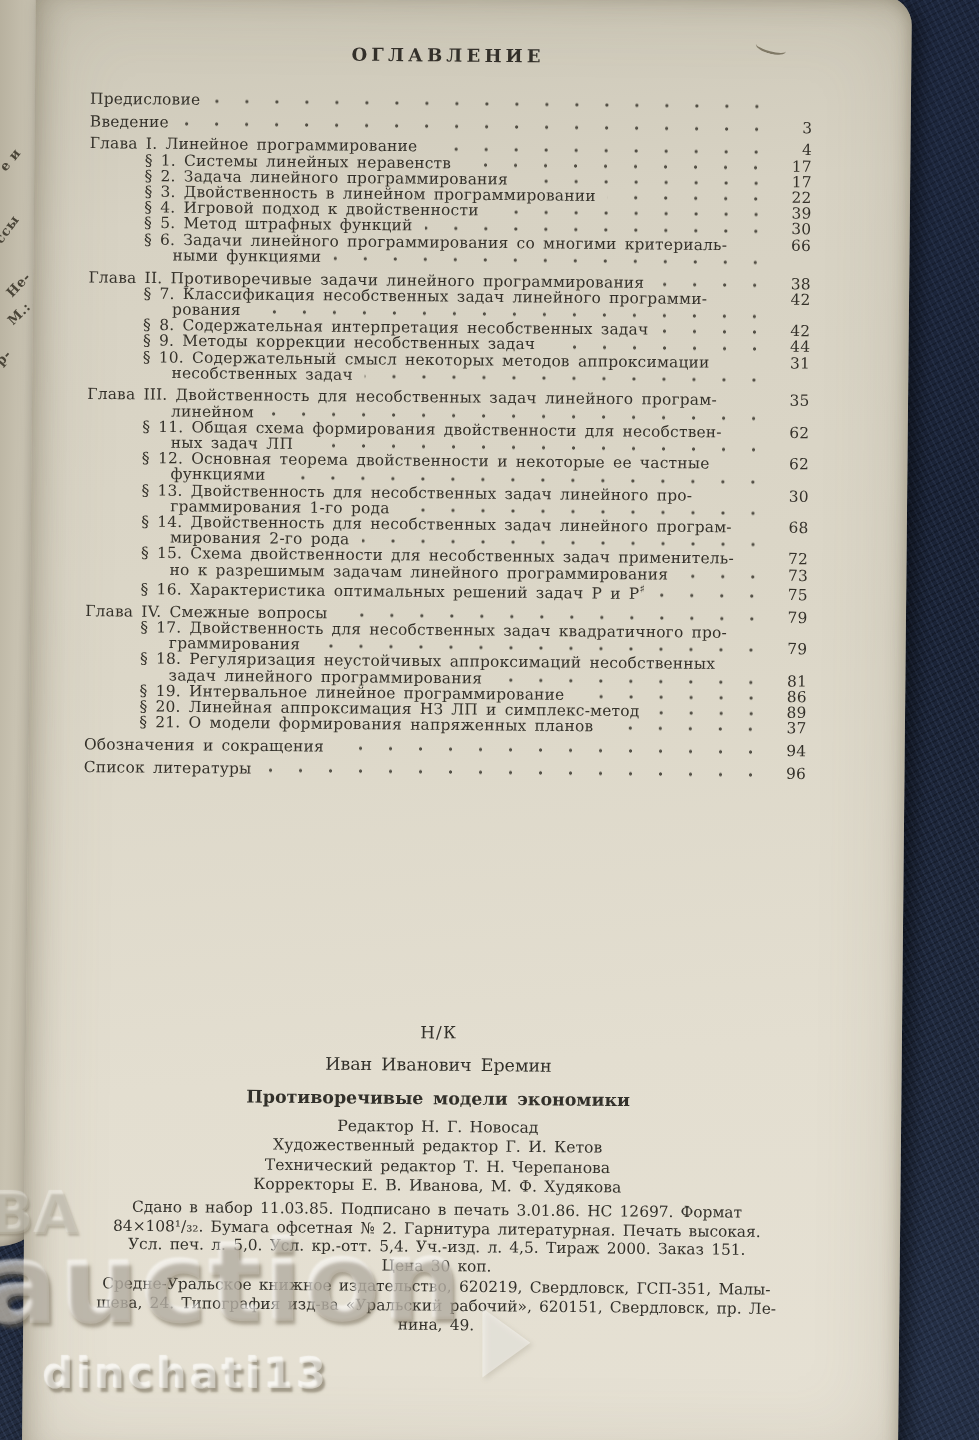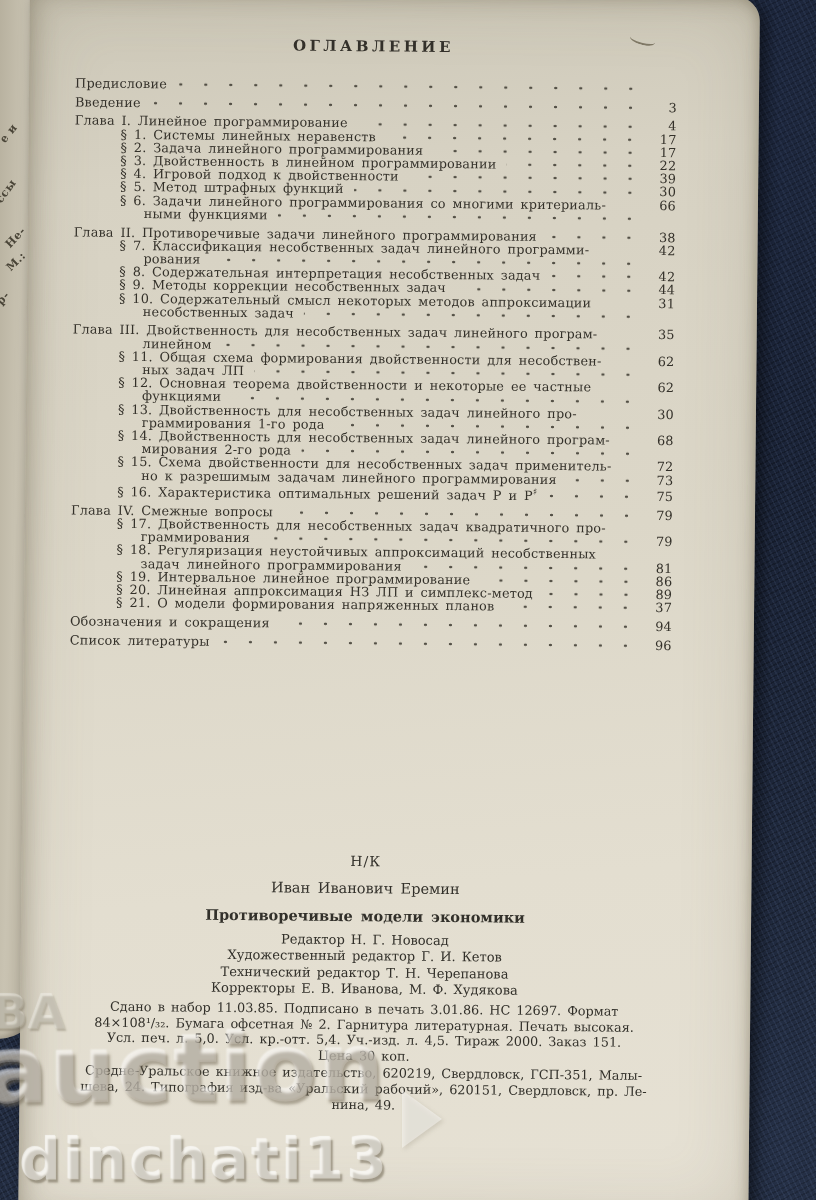--- a/index.html
+++ b/index.html
@@ -93,21 +93,21 @@
     color:rgba(238,235,228,.20);
     text-shadow:2px 3px 3px rgba(110,100,80,.5), -1px -2px 2px rgba(255,255,255,.55);
   }
   .wm-arrow{
     position:absolute;left:402px;top:1090px;width:0;height:0;
     border-left:40px solid rgba(255,255,255,.42);
     border-top:29px solid transparent;border-bottom:29px solid transparent;
     filter:drop-shadow(2px 2px 2px rgba(100,92,72,.4));
   }
   .wm-user{
-    left:20px;top:1126px;font-size:57px;letter-spacing:3px;
+    left:36px;top:1126px;font-size:35px;letter-spacing:3px;
     color:rgba(248,246,240,.5);
     text-shadow:2px 3px 2px rgba(105,96,76,.55), -1px -1px 1px rgba(255,255,255,.7);
   }
 </style>
 </head>
 <body>
 
 <div class="fabric"></div>
 
 <div class="underpage">

